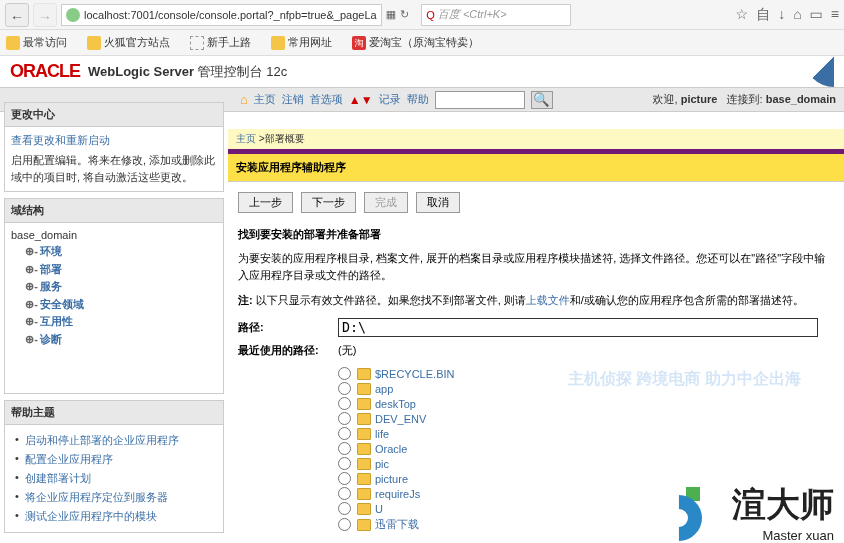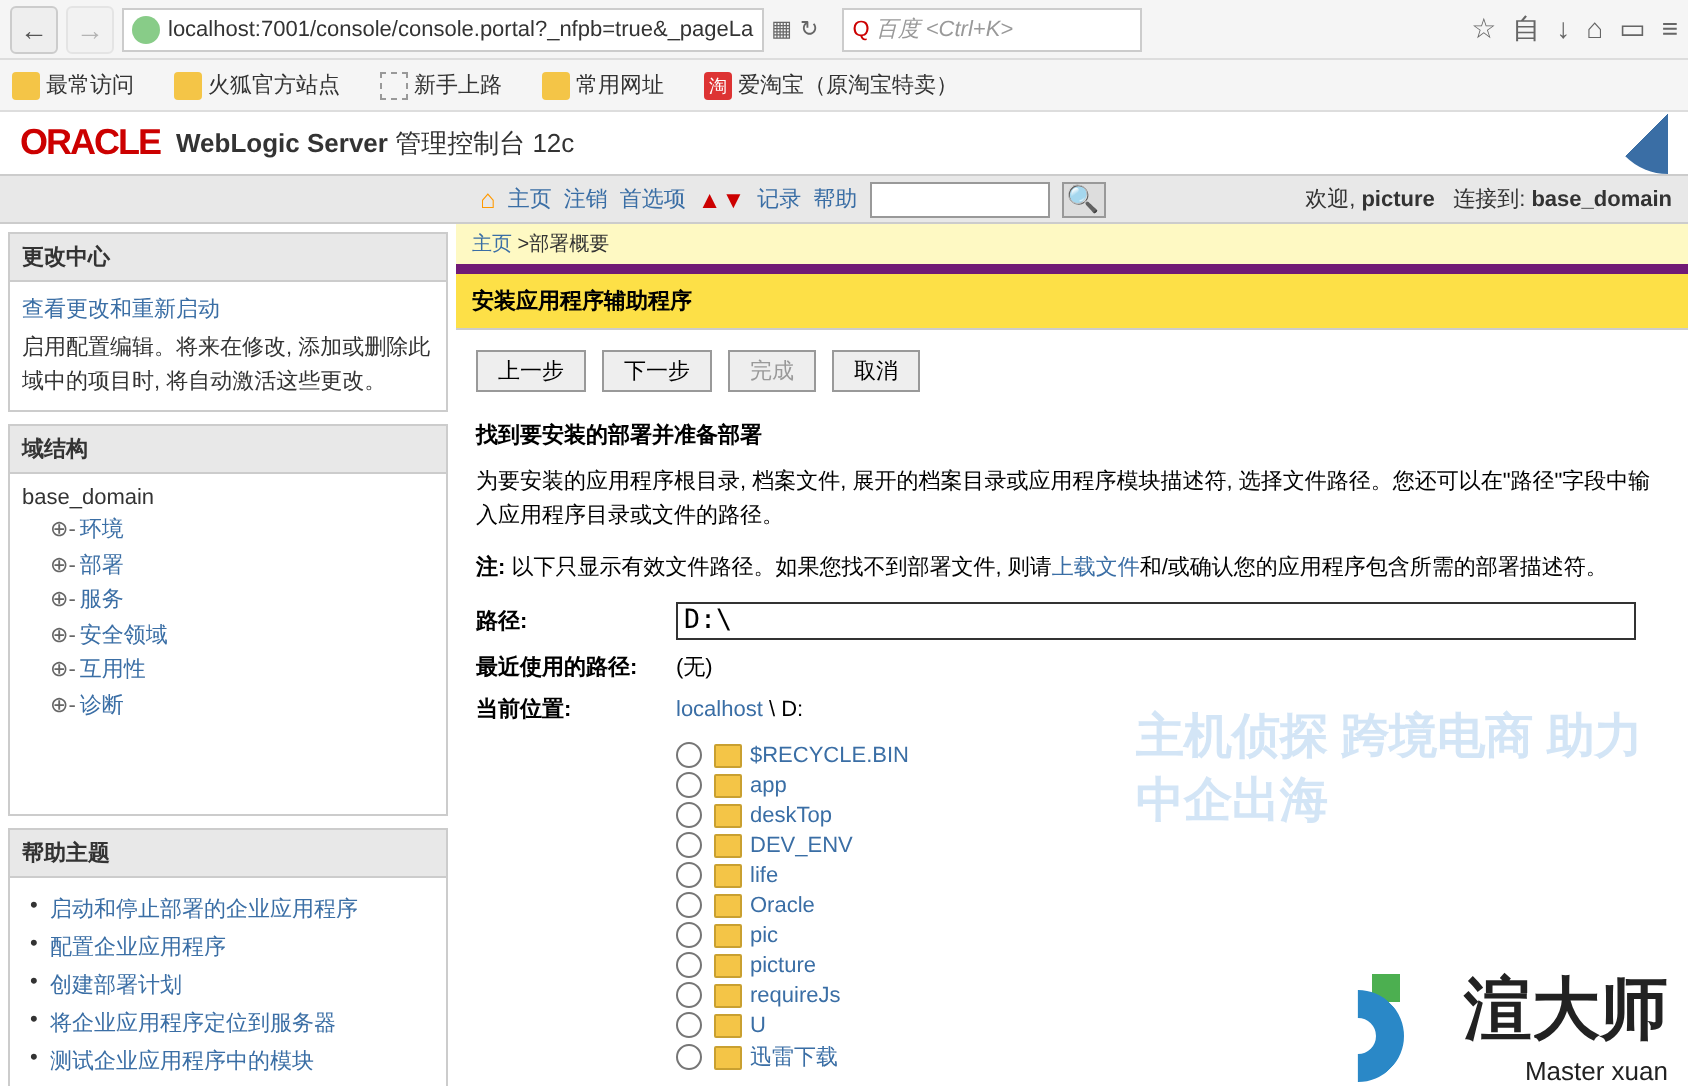--- a/index.html
+++ b/index.html
@@ -31,34 +31,34 @@
     .wl-toolbar-left { display: flex; align-items: center; gap: 6px; margin-left: 232px; }
     .wl-home-icon { color: #f90; font-size: 13px; }
     .wl-link { color: #3a6ea5; cursor: pointer; }
     .wl-record { color: #c00; font-size: 12px; }
     .wl-search-input { width: 90px; height: 18px; border: 1px solid #999; }
     .wl-search-btn { width: 22px; height: 18px; border: 1px solid #999; background: #ddd; cursor: pointer; display: flex; align-items: center; justify-content: center; }
     .wl-toolbar-right { margin-left: auto; color: #333; }
     .wl-bold { font-weight: bold; }
     
     
-    .main-layout { display: flex; height: calc(543px - 112px); }
+    .main-layout { display: flex; height: calc(543px - 112px); align-items: flex-end; }
     .sidebar { width: 228px; padding: 4px; overflow-y: auto; }
     .content { flex: 1; padding: 0; overflow-y: auto; position: relative; }
     
     
     .panel { border: 1px solid #ccc; margin-bottom: 6px; background: #fff; }
     .panel-header { background: #e8e8e8; padding: 4px 6px; font-weight: bold; color: #333; border-bottom: 1px solid #ccc; }
     .panel-body { padding: 6px; }
     .panel-link { color: #3a6ea5; display: block; margin-bottom: 4px; cursor: pointer; }
     .panel-text { color: #333; line-height: 1.5; }
     
     
     .tree-root { color: #333; margin-bottom: 2px; }
-    .tree-item { padding-left: 14px; color: #3a6ea5; line-height: 1.6; cursor: pointer; }
+    .tree-item { padding-left: 14px; color: #3a6ea5; line-height: 1.6; cursor: pointer; font-weight: bold; }
     .tree-item::before { content: "⊕-"; color: #666; margin-right: 2px; }
     
     
     .help-list { list-style: none; }
     .help-list li { padding: 2px 0 2px 14px; position: relative; color: #3a6ea5; cursor: pointer; }
     .help-list li::before { content: "•"; position: absolute; left: 4px; color: #333; }
     
     
     .breadcrumb { padding: 3px 8px; background: #fef9c3; color: #333; border-bottom: 5px solid #701a75; font-size: 10px; }
     .breadcrumb a { color: #3a6ea5; cursor: pointer; }
@@ -83,21 +83,21 @@
     .path-breadcrumb { color: #3a6ea5; }
     
     
     .folder-list { margin-top: 8px; padding-left: 100px; }
     .folder-item { display: flex; align-items: center; gap: 4px; padding: 1px 0; }
     .folder-item input[type="radio"] { margin-right: 2px; }
     .folder-icon { width: 14px; height: 12px; background: #f4c547; border-radius: 1px; border: 1px solid #c9a030; }
     .folder-name { color: #3a6ea5; cursor: pointer; }
     
     
-    .watermark { position: absolute; top: 240px; left: 340px; font-size: 24px; color: rgba(80,150,220,0.25); font-weight: bold; pointer-events: none; }
+    .watermark { position: absolute; top: 240px; left: 340px; font-size: 16px; color: rgba(80,150,220,0.25); font-weight: bold; pointer-events: none; }
     .brand-logo { position: absolute; bottom: 0px; right: 10px; display: flex; align-items: center; gap: 6px; }
     .brand-logo-mark { width: 60px; height: 60px; position: relative; }
     .brand-dot1 { position: absolute; width: 14px; height: 14px; background: #4caf50; top: 4px; right: 14px; }
     .brand-arc { position: absolute; width: 46px; height: 46px; border: 14px solid #2a88c7; border-top-color: transparent; border-left-color: transparent; border-radius: 50%; bottom: 2px; left: 2px; transform: rotate(-45deg); }
     .brand-text { display: flex; flex-direction: column; margin-left: 12px; }
     .brand-cn { font-size: 34px; font-weight: bold; color: #222; }
     .brand-en { font-size: 13px; color: #222; text-align: right; }
   </style>
 </head>
 <body>
@@ -229,27 +229,20 @@
         <span>以下只显示有效文件路径。如果您找不到部署文件, 则请</span><a class="inline-link">上载文件</a><span>和/或确认您的应用程序包含所需的部署描述符。</span>
       </div>
       <div class="form-row">
         <div class="form-label">路径:</div>
         <input class="path-input" value="D:\" style="">
       </div>
       <div class="form-row">
         <div class="form-label">最近使用的路径:</div>
         <div class="form-value">(无)</div>
       </div>
-      <div class="form-row">
-        <div class="form-label">当前位置:</div>
-        <div class="form-value">
-          <span class="path-breadcrumb">localhost</span>
-          <span>\ D:</span>
-        </div>
-      </div>
       <div class="folder-list">
         <div class="folder-item">
             <input type="radio" style="">
             <span class="folder-icon"></span>
             <a class="folder-name">$RECYCLE.BIN</a>
           </div>
         <div class="folder-item">
             <input type="radio" style="">
             <span class="folder-icon"></span>
             <a class="folder-name">app</a>

